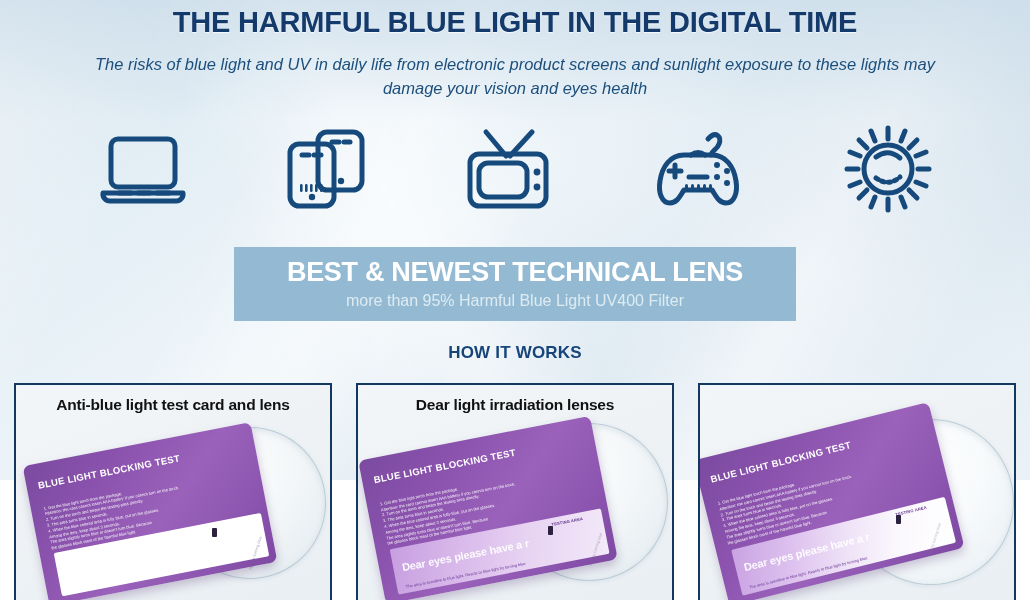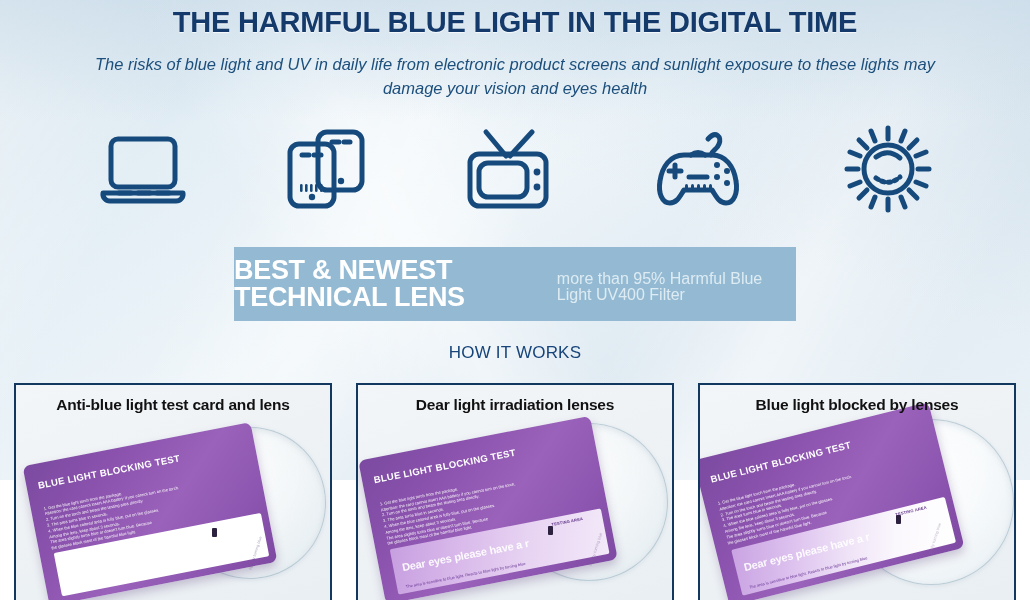--- a/index.html
+++ b/index.html
@@ -61,36 +61,36 @@
   }
   .icon-row svg { display: block; }
   .ico { stroke: #174a7c; fill: none; stroke-width: 5; stroke-linecap: round; stroke-linejoin: round; }
   .ico-f { fill: #174a7c; stroke: none; }
 
   
   .banner-wrap { display: flex; justify-content: center; margin-top: 28px; }
   .banner {
     width: 562px; height: 74px;
     background: #93bad2;
-    display: flex; flex-direction: row;
+    display: flex; flex-direction: column;
     align-items: center; justify-content: center;
   }
   .banner-title {
     color: #ffffff; font-weight: bold; font-size: 27px;
     letter-spacing: -0.3px; line-height: 1;
   }
   .banner-sub {
     color: #e2eef5; font-size: 16px; margin-top: 7px; line-height: 1;
     opacity: 0.95;
   }
 
   
   .how {
     text-align: center; margin-top: 22px;
-    color: #17457a; font-weight: normal; font-size: 17px;
+    color: #17457a; font-weight: bold; font-size: 17px;
     letter-spacing: 0.2px;
   }
 
   
   .panels {
     position: absolute; left: 14px; top: 383px;
     width: 1002px; height: 217px;
     display: flex; gap: 24px; z-index: 4;
   }
   .panel {
@@ -339,21 +339,20 @@
               <div class="strip-small">The area is sensitive to blue light. Reacts to blue light by turning blue</div>
             </div>
           </div>
         </div>
         <div class="notch" style="left:190px; top:141px;"></div>
         <div class="card-wm" style="left:196px; top:130px; color:rgba(120,100,145,0.55); transform:rotate(-72deg);">light by turning blue</div>
       </div>
     </div>
 
     <div class="panel">
-      <div class="panel-title">Blue light blocked by lenses</div>
       <div class="scene">
         <div class="lens blocking" style="left:148px; top:34px; width:166px; height:166px;"></div>
         <div class="card" style="left:8px; top:44px; width:242px; height:150px; transform:rotate(-14deg); transform-origin:50% 50%;">
           <div class="card-inner">
             <div class="card-head">BLUE LIGHT BLOCKING TEST</div>
             <div class="card-lines">
               <div>1. Get the blue light torch from the package.</div>
               <div>    Attention: the card cannot insert AAA battery if you cannot turn on the torch.</div>
               <div>2. Turn on the torch and beam the testing area directly.</div>
               <div>3. The area turns blue in seconds.</div>

